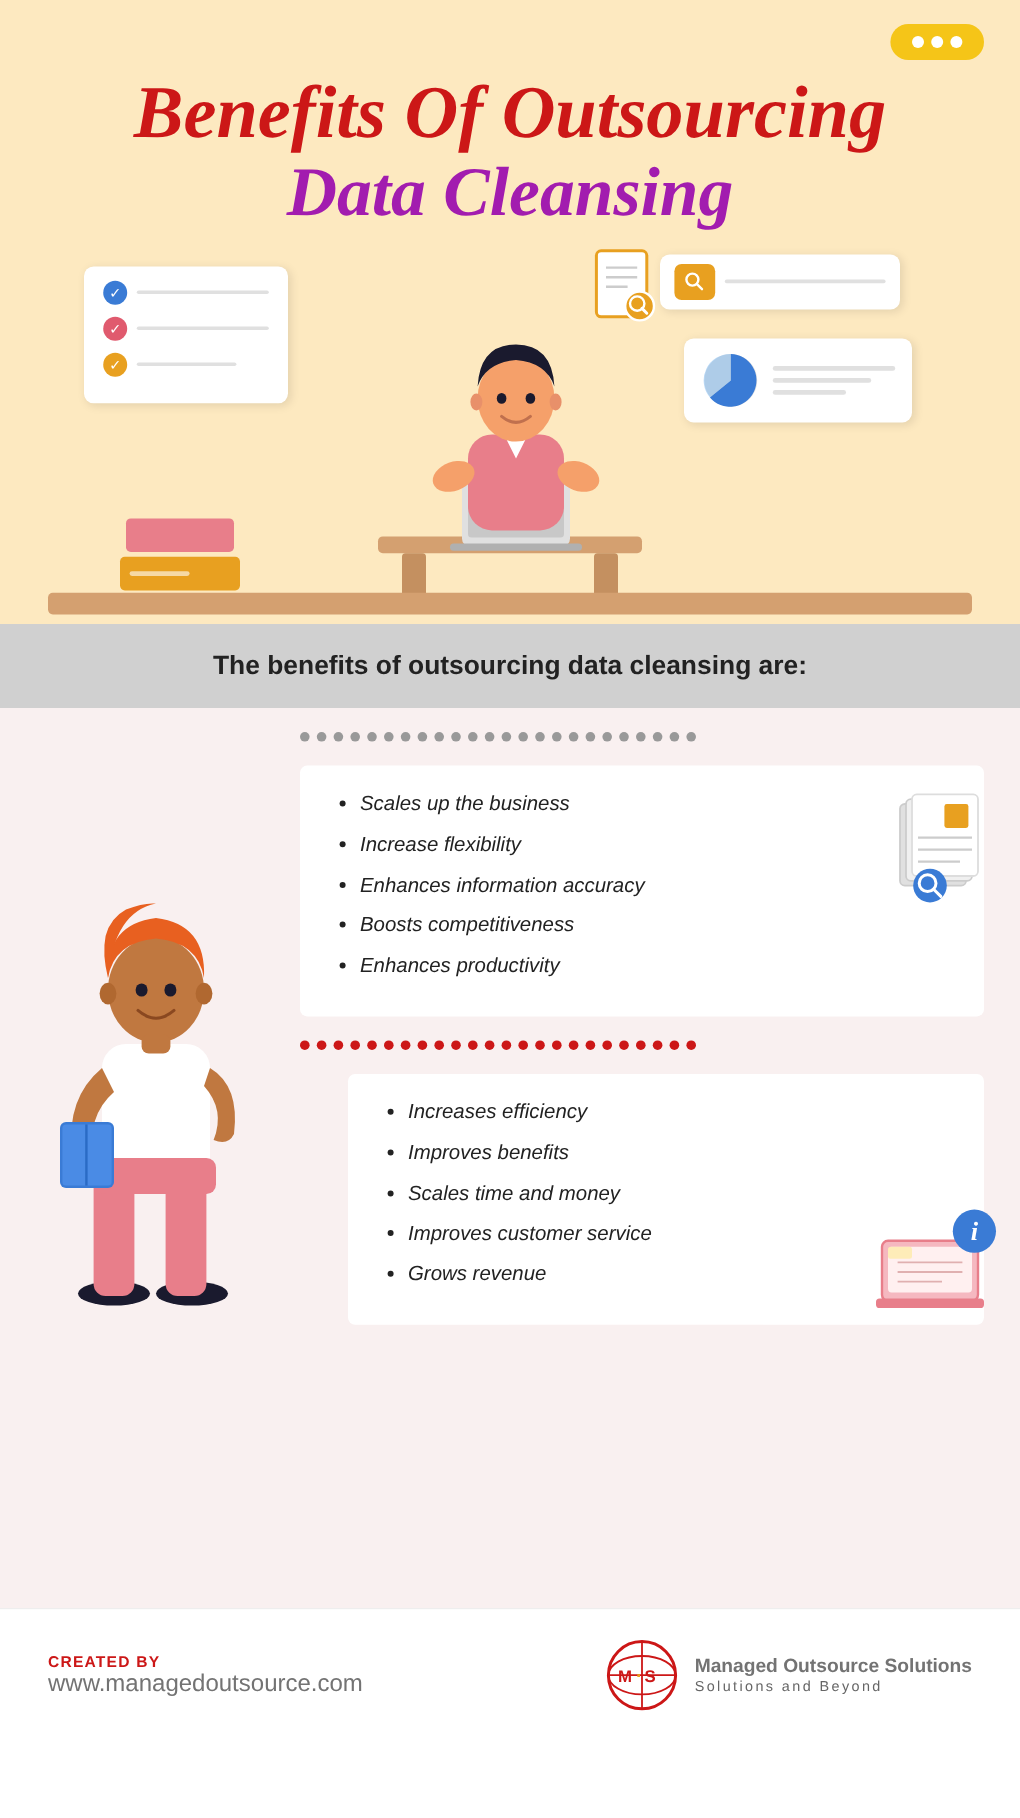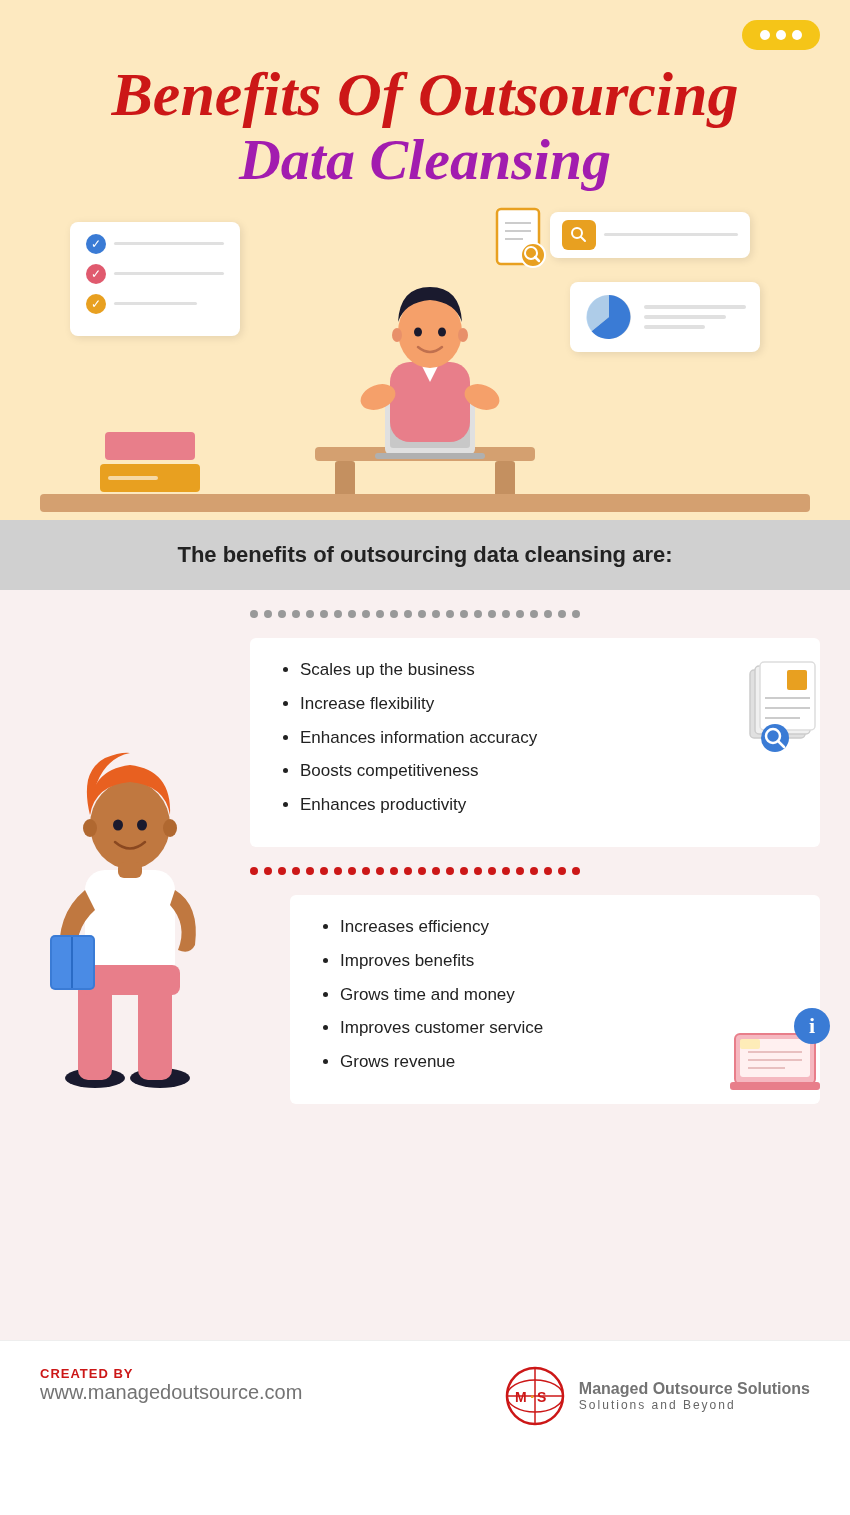--- a/index.html
+++ b/index.html
@@ -243,20 +243,21 @@
       font-weight: bold;
       color: #222;
     }
 
     
     .benefits-section {
       background: #f9f0f0;
       padding: 20px 30px 30px 30px;
       position: relative;
       min-height: 750px;
+      font-style: italic;
     }
 
     .benefits-inner {
       display: flex;
       gap: 20px;
     }
 
     .left-person {
       width: 200px;
       flex-shrink: 0;
@@ -318,21 +319,21 @@
       width: 190px;
       height: 420px;
       margin-top: 60px;
     }
 
     
     .footer-section {
       background: #fff;
       padding: 25px 40px;
       display: flex;
-      align-items: flex-start;
+      align-items: center;
       justify-content: space-between;
       border-top: 1px solid #eee;
     }
     .footer-left {
       display: flex;
       flex-direction: column;
     }
     .footer-created {
       font-size: 13px;
       font-weight: bold;
@@ -612,21 +613,21 @@
           <div class="dot-red"></div>
         <div class="dot-red"></div>
           <div class="dot-red"></div>
           <div class="dot-red"></div>
       </div>
 
       <div class="benefits-box" style="position:relative;margin-left:40px;">
         <ul class="benefits-list">
           <li>Increases efficiency</li>
           <li>Improves benefits</li>
-          <li>Grows time and money</li>
+          <li>Scales time and money</li>
           <li>Improves customer service</li>
           <li>Grows revenue</li>
         </ul>
 
         <div style="position:absolute; right:-15px; bottom:10px; width:105px; height:90px;">
           <svg viewBox="0 0 105 90" fill="none" xmlns="http://www.w3.org/2000/svg">
 
             <rect x="5" y="30" width="80" height="50" rx="5" fill="#f5b8c0" stroke="#e87e8a" stroke-width="2"></rect>
             <rect x="10" y="35" width="70" height="38" rx="3" fill="#fff0f0"></rect>
 

